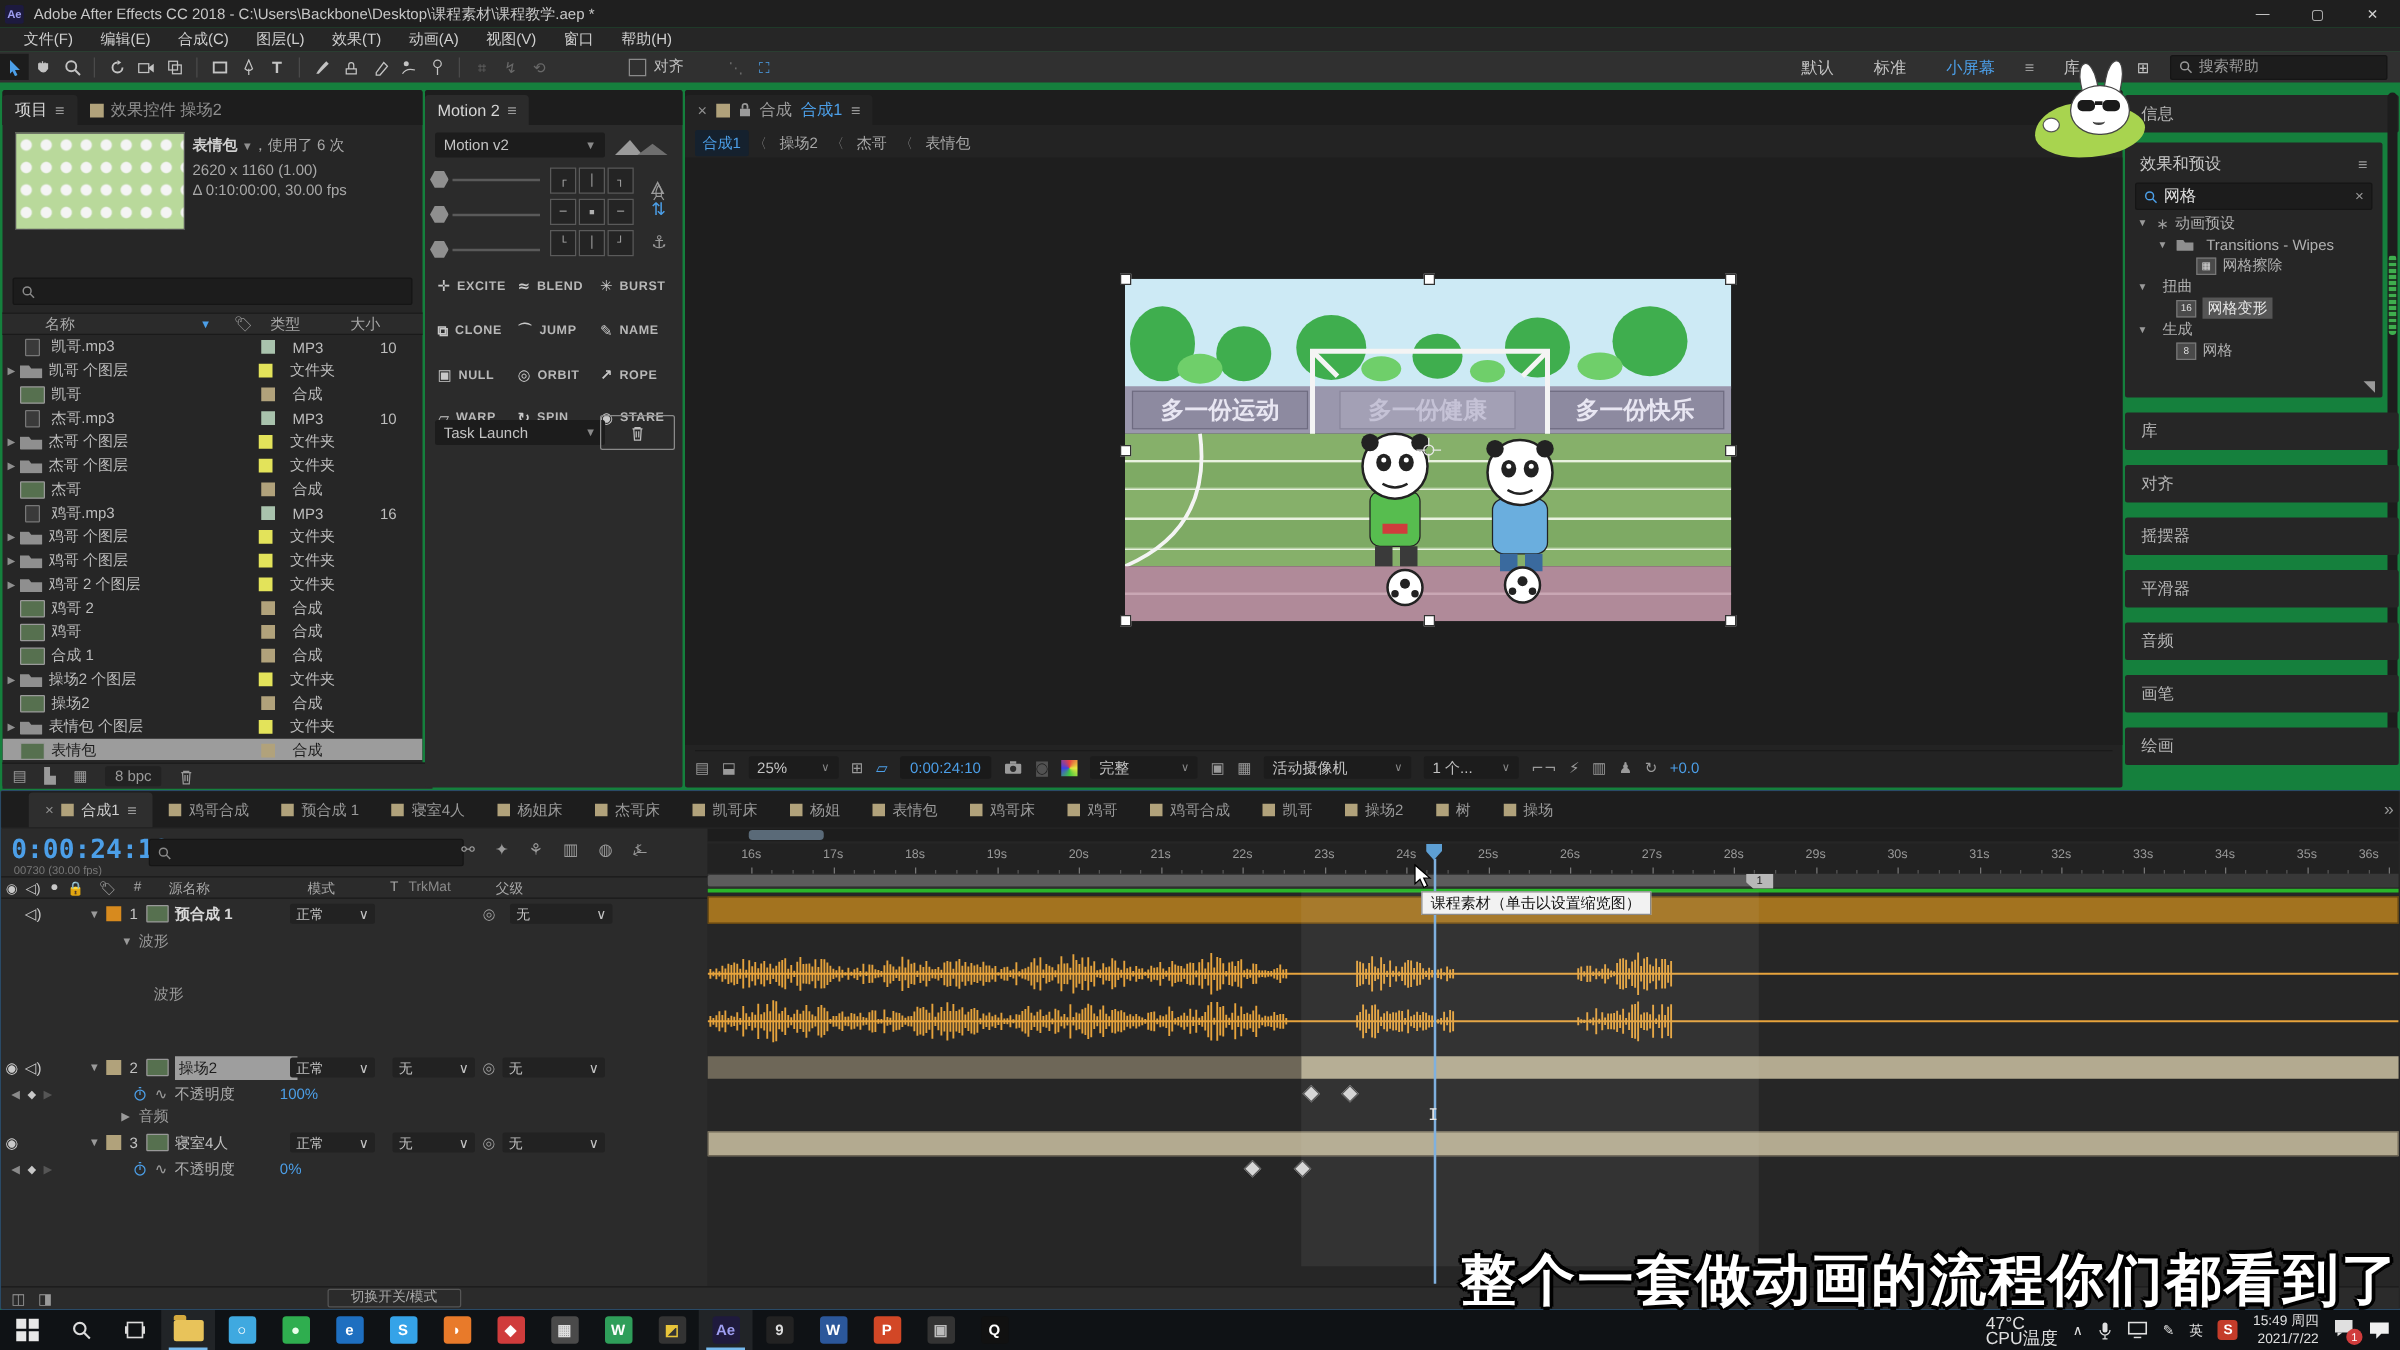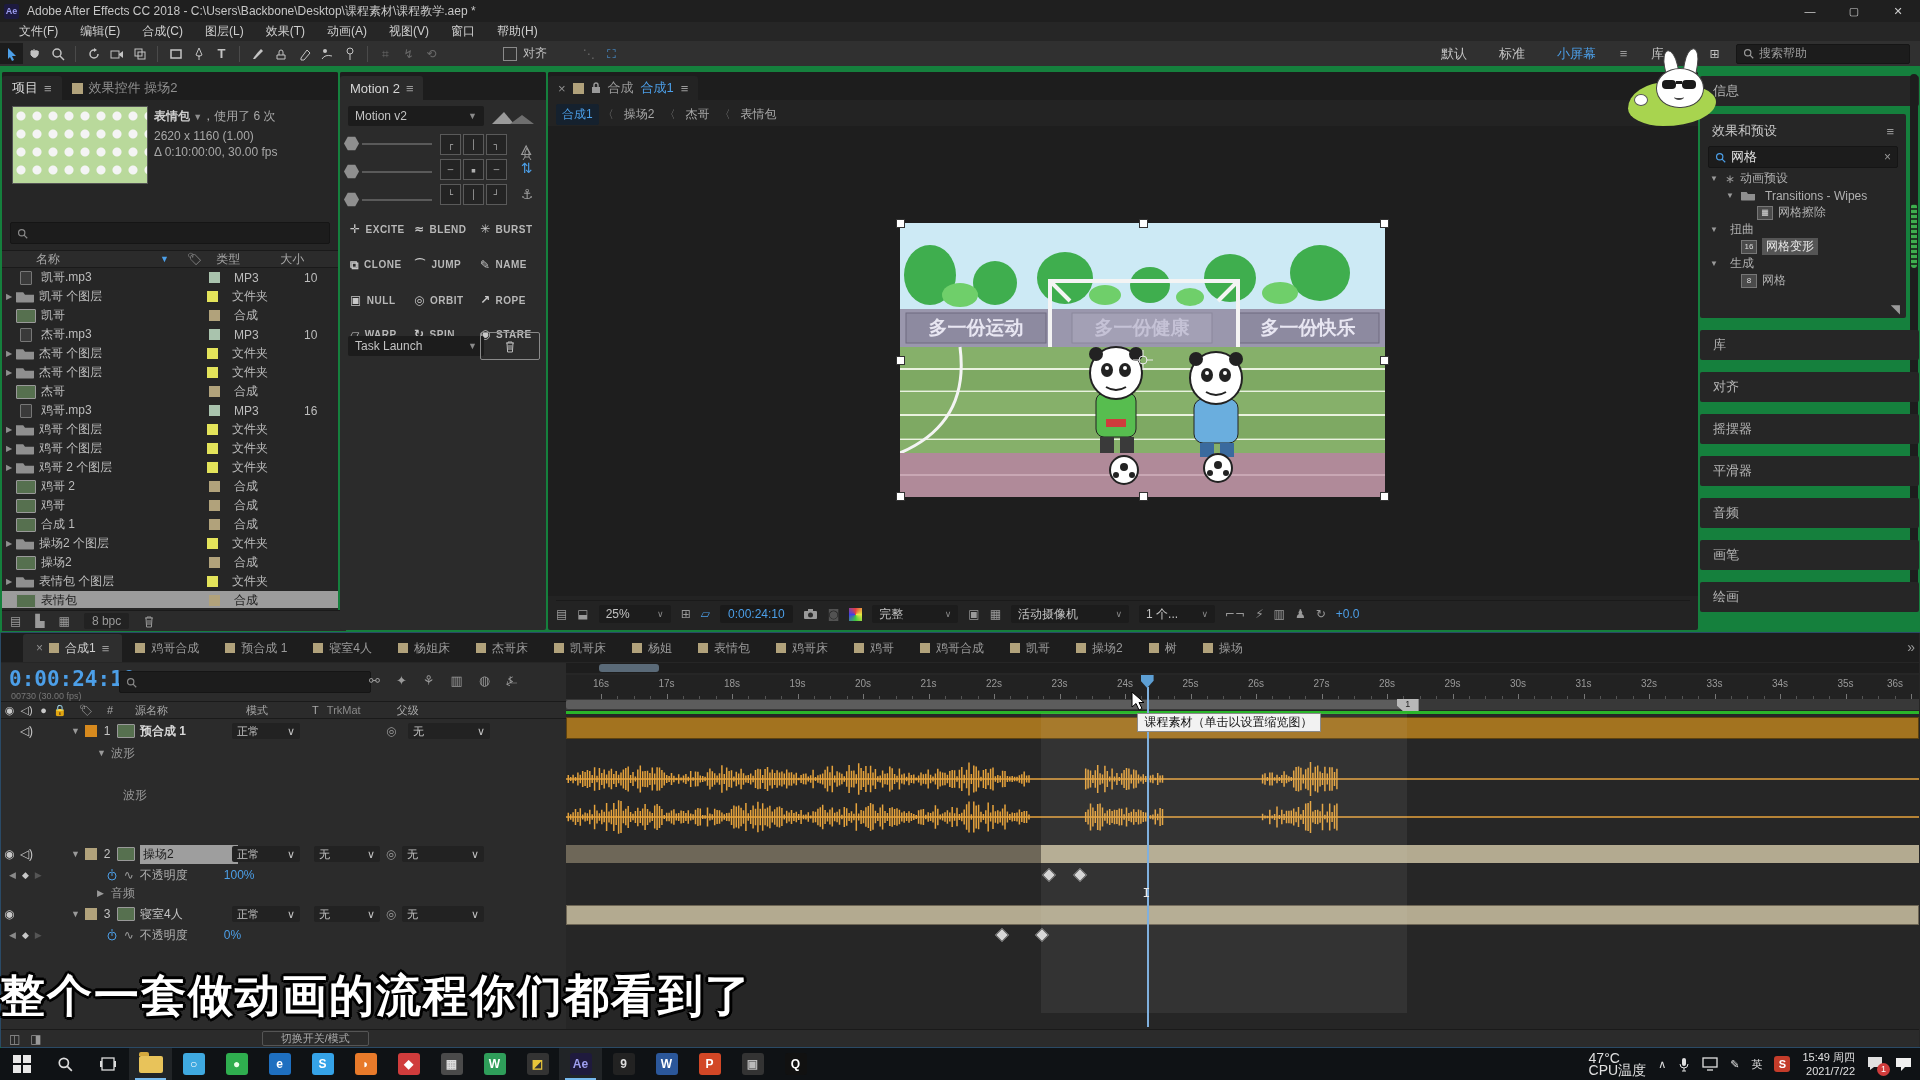--- a/index.html
+++ b/index.html
@@ -70,21 +70,21 @@
   .tl-tab.on{background:#2e2e2e;color:#d0d0d0;border-radius:3px 3px 0 0;}
   .lay-row{position:absolute;left:0;width:565px;display:flex;align-items:center;font-size:12px;color:#c3c3c3;}
   .eyec{width:17px;text-align:center;color:#c8c8c8;}
   .lblsq{width:12px;height:12px;flex:none;}
   .ddsm{background:#222;border-radius:2px;height:16px;display:flex;align-items:center;justify-content:space-between;
     padding:0 5px;color:#c3c3c3;font-size:11px;}
   .kf{position:absolute;width:8px;height:8px;background:#d6d6d6;border:1px solid #555;transform:rotate(45deg);}
   .tick-label{position:absolute;top:3px;color:#999;font-size:10px;transform:translateX(-50%);}
   .tickline{position:absolute;bottom:0;width:1px;height:5px;background:#777;}
   
-  #subtitle{left:0;top:966px;width:1920px;text-align:left;font-size:45px;font-weight:bold;color:#fff;
+  #subtitle{left:0;top:994px;width:1920px;text-align:right;font-size:45px;font-weight:bold;color:#fff;
     letter-spacing:2px;z-index:60;
     text-shadow:-2px -2px 0 #000,2px -2px 0 #000,-2px 2px 0 #000,2px 2px 0 #000,0 3px 0 #000,0 -3px 0 #000,3px 0 0 #000,-3px 0 0 #000;}
   
   #taskbar{left:0;top:1048px;width:1920px;height:32px;background:#0f1215;display:flex;align-items:center;z-index:70;}
   .tb-slot{width:43px;height:32px;display:flex;align-items:center;justify-content:center;position:relative;flex:none;}
   .tb-slot.active{background:rgba(255,255,255,.08);}
   .tb-slot.active::after{content:"";position:absolute;left:6px;right:6px;bottom:0;height:2px;background:#76b9ed;}
   .tile{width:22px;height:22px;border-radius:3px;display:flex;align-items:center;justify-content:center;font-size:12px;font-weight:bold;}
   .folder-ic{width:24px;height:17px;background:#e8c35a;border-radius:2px;position:relative;}
   .folder-ic::before{content:"";position:absolute;left:0;top:-4px;width:10px;height:4px;background:#d4a93e;border-radius:2px 2px 0 0;}

